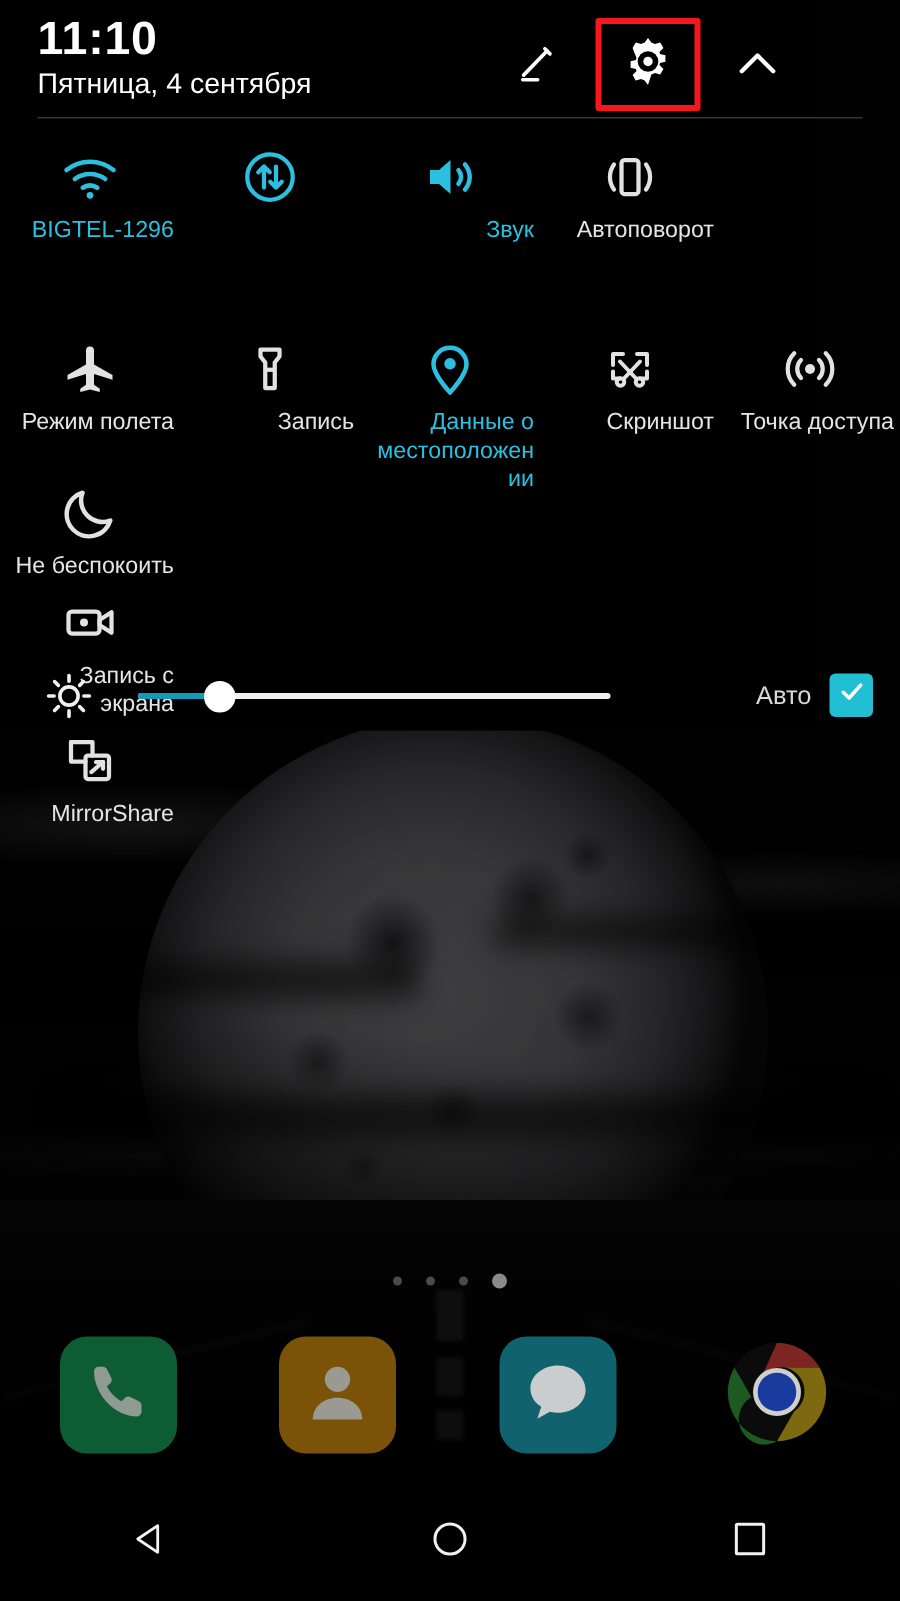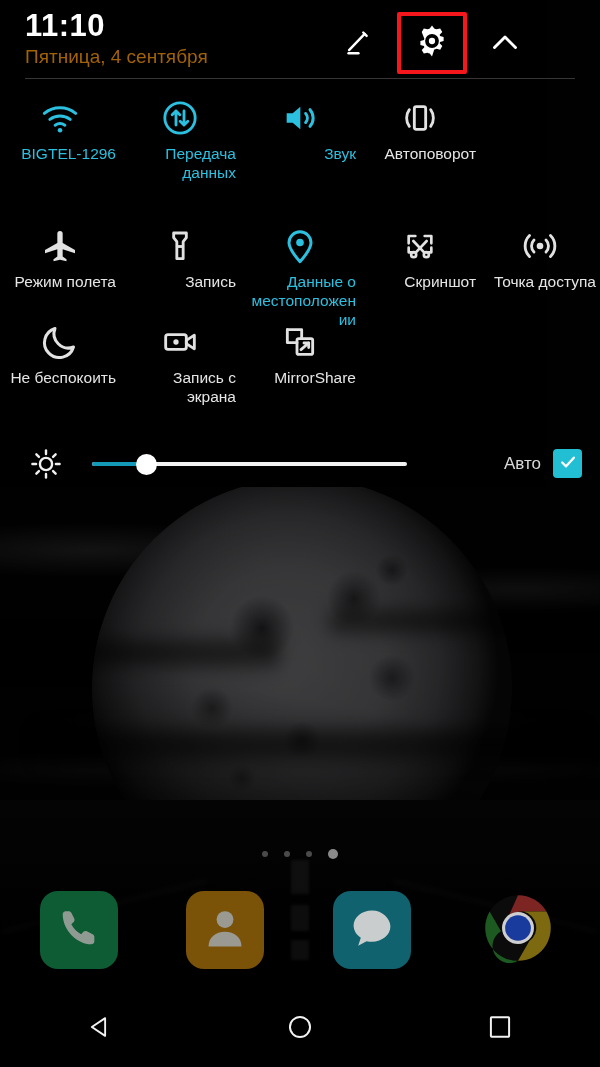--- a/index.html
+++ b/index.html
@@ -67,21 +67,21 @@
   }
 
   
   #qs-header{ position:relative; height:78px; }
   .clock{
     position:absolute; left:25px; top:8px;
     font-size:31px; font-weight:bold; letter-spacing:.5px; color:#fff;
   }
   .date{
     position:absolute; left:25px; top:46px;
-    font-size:19px; color:#a16207; font-weight:normal;
+    font-size:19px; color:#ffffff; font-weight:normal;
   }
   .hdr-icons{ position:absolute; right:18px; top:12px; display:flex; align-items:center; gap:14px; }
   .hdr-btn{
     width:48px; height:48px; display:flex; align-items:center; justify-content:center;
   }
   .hdr-btn svg{ display:block; }
   #gear-wrap{
     width:70px; height:62px; border:4px solid #f5171c; border-radius:2px;
     display:flex; align-items:center; justify-content:center; box-sizing:border-box;
   }
@@ -105,21 +105,21 @@
   .on  .lbl{ color:#2cc0e0; }
   .on  svg *{ stroke:#2cc0e0; }
   .on  svg .fillme{ fill:#2cc0e0; stroke:none; }
   .off .lbl{ color:#e5e5e5; }
   .off svg *{ stroke:#e2e2e2; }
   .off svg .fillme{ fill:#e2e2e2; stroke:none; }
 
   
   #row1{ position:absolute; top:0; }
   #row2{ position:absolute; top:128px; }
-  #row3{ position:absolute; top:224px; }
+  #row3{ position:absolute; top:224px;flex-direction:column; }
 
   
   #brightness{
     position:absolute; left:0; top:440px; width:600px; height:47px;
     display:flex; align-items:center;
   }
   #bright-icon{ width:92px; display:flex; justify-content:center; }
   #slider{
     position:relative; width:315px; height:20px; display:flex; align-items:center;
   }
@@ -238,21 +238,20 @@
 
 
       <div class="tile on">
         <span class="ic">
           <svg width="40" height="40" viewBox="0 0 24 24" fill="none" stroke-width="1.7" stroke-linecap="round" stroke-linejoin="round">
             <circle cx="12" cy="12" r="9.1"></circle>
             <path d="M9.6 16.2 L9.6 7.8 M7.3 10.1 L9.6 7.8 L11.9 10.1"></path>
             <path d="M14.4 7.8 L14.4 16.2 M12.1 13.9 L14.4 16.2 L16.7 13.9"></path>
           </svg>
         </span>
-        <span class="lbl">Передача данных</span>
       </div>
 
       <div class="tile on">
         <span class="ic">
           <svg width="40" height="40" viewBox="0 0 24 24" fill="none" stroke-width="1.8" stroke-linecap="round" stroke-linejoin="round">
             <path class="fillme" d="M4 9.2 L7.6 9.2 L12.2 5.2 L12.2 18.8 L7.6 14.8 L4 14.8 Z"></path>
             <path d="M15.4 9.3a4.1 4.1 0 0 1 0 5.4"></path>
             <path d="M18 7.0a7.6 7.6 0 0 1 0 10.0"></path>
           </svg>
         </span>

